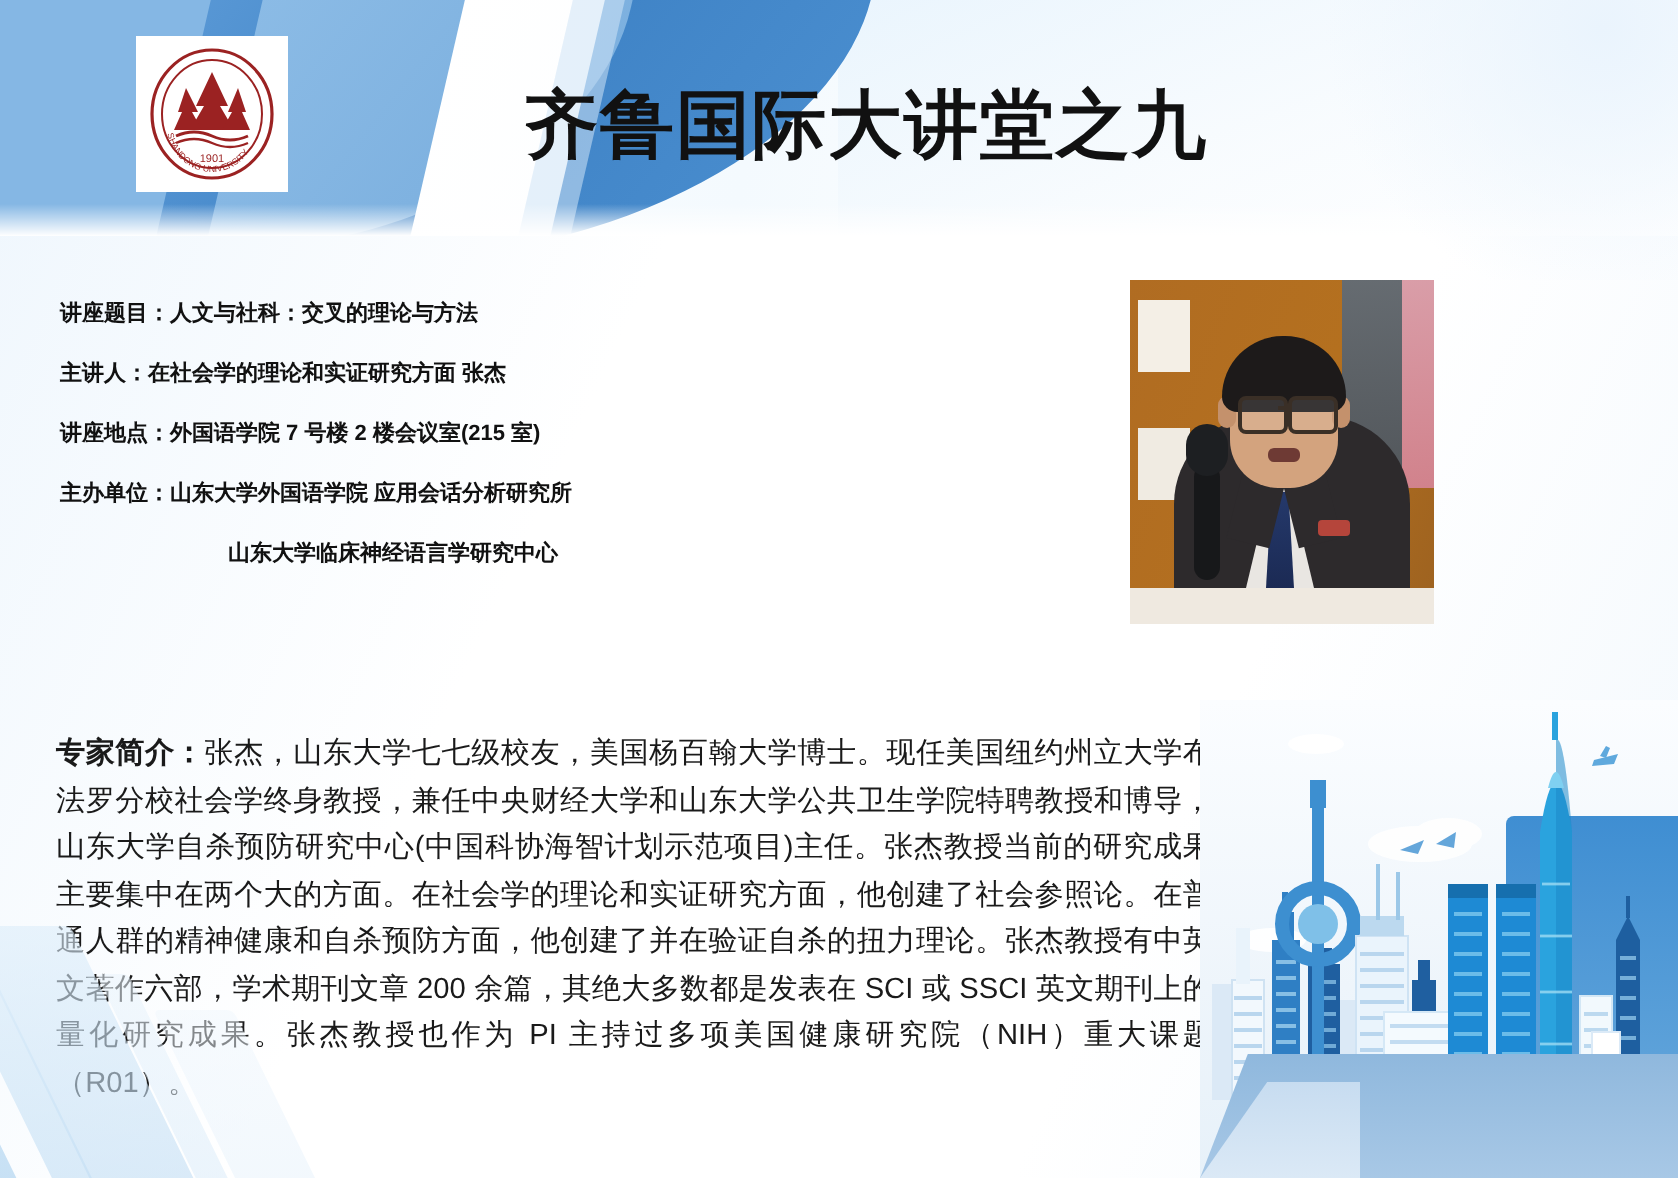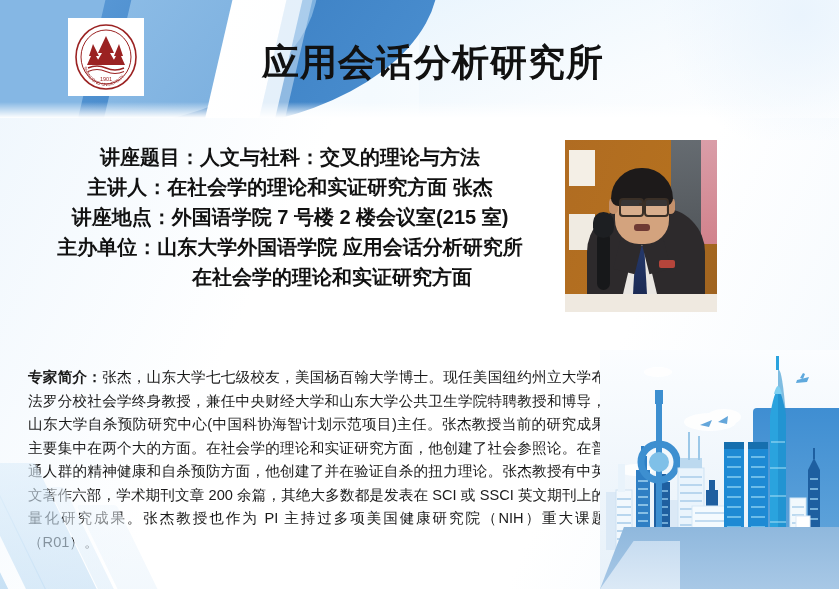--- a/index.html
+++ b/index.html
@@ -73,24 +73,23 @@
   .title{
     position:absolute;left:262px;top:38px;width:420px;
     font-size:37px;font-weight:bold;color:#111111;
     letter-spacing:1px;white-space:nowrap;
     font-family:"Liberation Sans","DejaVu Sans",sans-serif;
   }
 
   
   .info{
     position:absolute;left:30px;top:142px;width:520px;
-    font-size:20px;font-weight:bold;color:#111111;
+    font-size:11px;font-weight:bold;color:#111111;
     line-height:30px;
     font-family:"Liberation Sans","DejaVu Sans",sans-serif;
-    text-align:center;
   }
   .info .row{white-space:nowrap;}
   .info .row.indent{padding-left:84px;}
 
   
   .portrait{
     position:absolute;left:565px;top:140px;width:152px;height:172px;
     overflow:hidden;background:#b06a23;
   }
   .portrait .pbg{
@@ -256,31 +255,31 @@
         <path d="M15 45 q9 -4 18 0 q9 4 18 0" fill="none" stroke="#9b2222" stroke-width="1.5"></path>
         <path d="M15 48.5 q9 -4 18 0 q9 4 18 0" fill="none" stroke="#9b2222" stroke-width="1.2"></path>
         <text x="33" y="58" font-size="5.5" fill="#9b2222" text-anchor="middle" font-family="Liberation Sans, sans-serif">1901</text>
         <path id="arcpath" d="M10 38 a23 25 0 0 0 46 0" fill="none"></path>
         <text font-size="4.4" fill="#9b2222" font-family="Liberation Sans, sans-serif">
           <textPath href="#arcpath" startOffset="8%">SHANDONG UNIVERSITY</textPath>
         </text>
       </svg>
     </div>
 
-    <div class="title">应用会话分析研究所</div>
+    <div class="title">齐鲁国际大讲堂之九</div>
   </div>
 
   <div class="tr-tint"></div>
 
   <div class="info">
     <div class="row">讲座题目：人文与社科：交叉的理论与方法</div>
     <div class="row">主讲人：在社会学的理论和实证研究方面 张杰</div>
     <div class="row">讲座地点：外国语学院 7 号楼 2 楼会议室(215 室)</div>
     <div class="row">主办单位：山东大学外国语学院 应用会话分析研究所</div>
-    <div class="row indent">在社会学的理论和实证研究方面</div>
+    <div class="row indent">山东大学临床神经语言学研究中心</div>
   </div>
 
   <div class="portrait">
     <div class="pbg"></div>
     <div class="panel-l"></div>
     <div class="panel-l2"></div>
     <div class="panel-r"></div>
     <div class="panel-rr"></div>
     <div class="floor"></div>
     <div class="body"></div>

